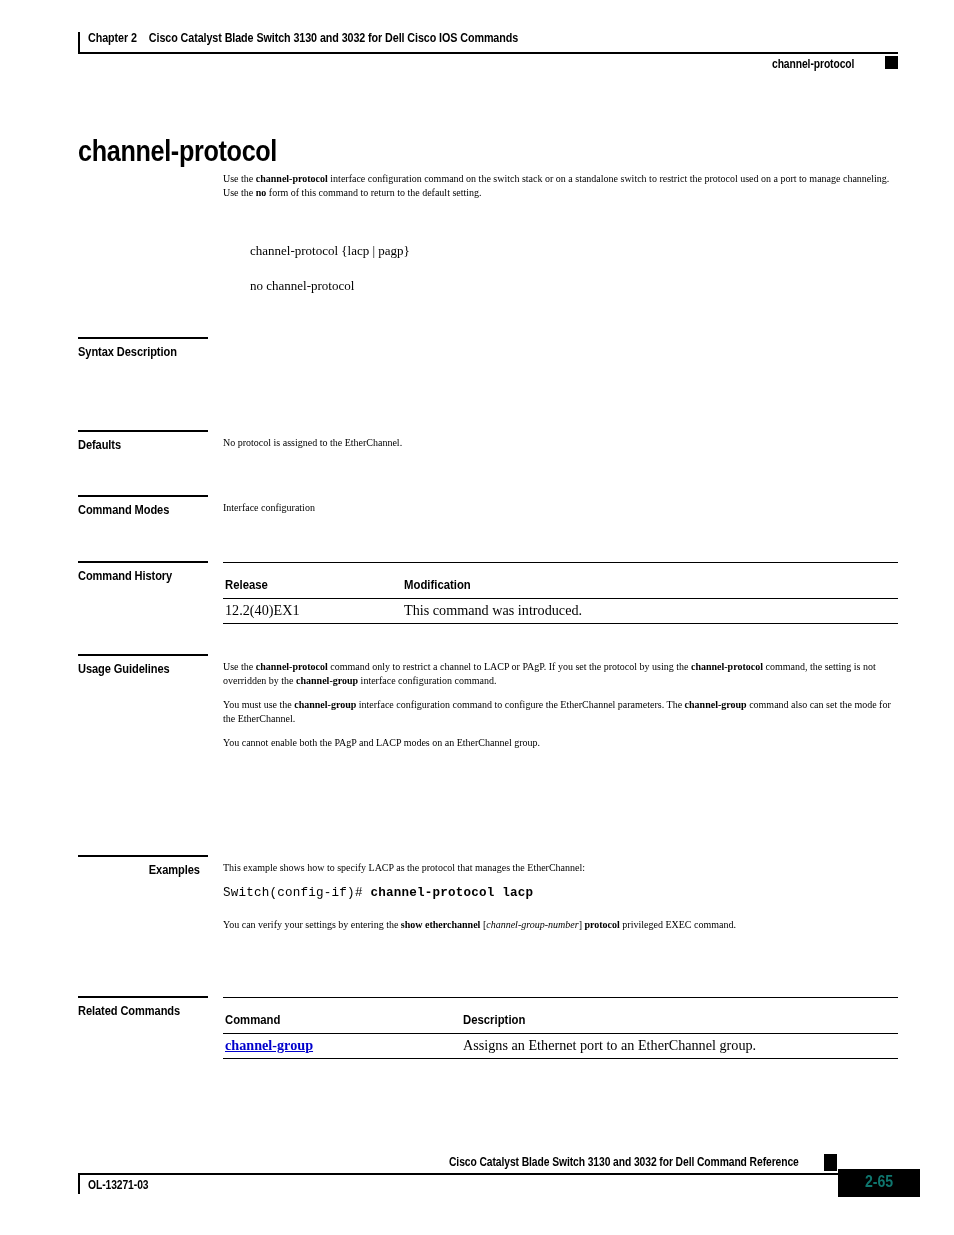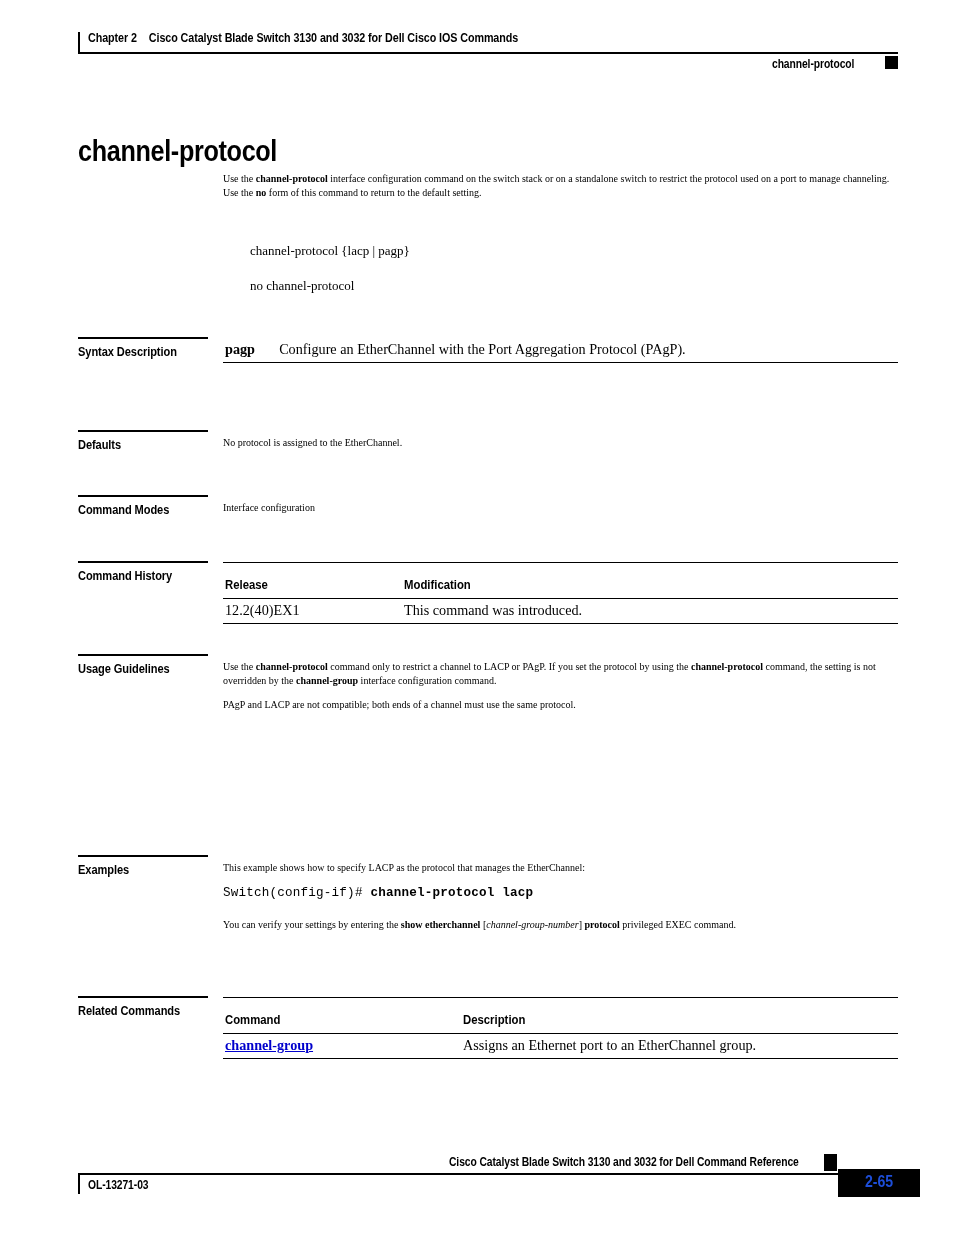--- a/index.html
+++ b/index.html
@@ -234,21 +234,21 @@
     width: 82px;
     height: 28px;
     background: #000;
   }
   #page-footer .pagenum {
     position: absolute;
     left: 760px;
     top: 18px;
     width: 82px;
     text-align: center;
-    color: #1d4ed8;
+    color: #0f766e;
     font-family: "Liberation Sans", "DejaVu Sans", sans-serif;
     font-weight: bold;
     font-size: 16px;
   }
   #page-footer .pagenum span {
     display: inline-block;
     transform: scaleX(0.88);
   }
 </style>
 </head>
@@ -272,24 +272,20 @@
 
 <div class="syntax-line" style="top:243px;">channel-protocol {lacp | pagp}</div>
 <div class="syntax-line" style="top:278px;text-align:center;">no channel-protocol</div>
 
 <div class="section-label" style="top:344px;">
   <div class="sec-rule"></div>
   <span class="sec-text">Syntax Description</span>
 </div>
 <table class="doc-table" style="top:338px;">
   <tbody>
-    <tr>
-      <td class="term rule-bot">pagp</td>
-      <td class="rule-bot">Configure an EtherChannel with the Port Aggregation Protocol (PAgP).</td>
-    </tr>
   </tbody>
 </table>
 
 <div class="section-label" style="top:437px;">
   <div class="sec-rule"></div>
   <span class="sec-text">Defaults</span>
 </div>
 <div class="body-col" style="top:436px;">
   <p>No protocol is assigned to the EtherChannel.</p>
 </div>
@@ -320,24 +316,25 @@
     </tr>
   </tbody>
 </table>
 
 <div class="section-label" style="top:661px;">
   <div class="sec-rule"></div>
   <span class="sec-text">Usage Guidelines</span>
 </div>
 <div class="body-col" style="top:660px;">
   <p><span>Use the </span><b>channel-protocol</b><span> command only to restrict a channel to LACP or PAgP. If you set the protocol by using the </span><b>channel-protocol</b><span> command, the setting is not overridden by the </span><b>channel-group</b><span> interface configuration command.</span></p>
-  <p>PAgP and LACP are not compatible; both ends of a channel must use the same protocol.</p>
-</div>
-
-<div class="section-label" style="top:862px;">
+  <p><span>You must use the </span><b>channel-group</b><span> interface configuration command to configure the EtherChannel parameters. The </span><b>channel-group</b><span> command also can set the mode for the EtherChannel.</span></p>
+  <p>You cannot enable both the PAgP and LACP modes on an EtherChannel group.</p>
+</div>
+
+<div class="section-label" style="top:862px;text-align:right;">
   <div class="sec-rule"></div>
   <span class="sec-text">Examples</span>
 </div>
 <div class="body-col" style="top:861px;">
   <p>This example shows how to specify LACP as the protocol that manages the EtherChannel:</p>
 </div>
 <div class="code-line" style="top:886px;">
   <span>Switch(config-if)# </span><span class="cmd">channel-protocol lacp</span>
 </div>
 <div class="body-col" style="top:918px;">

